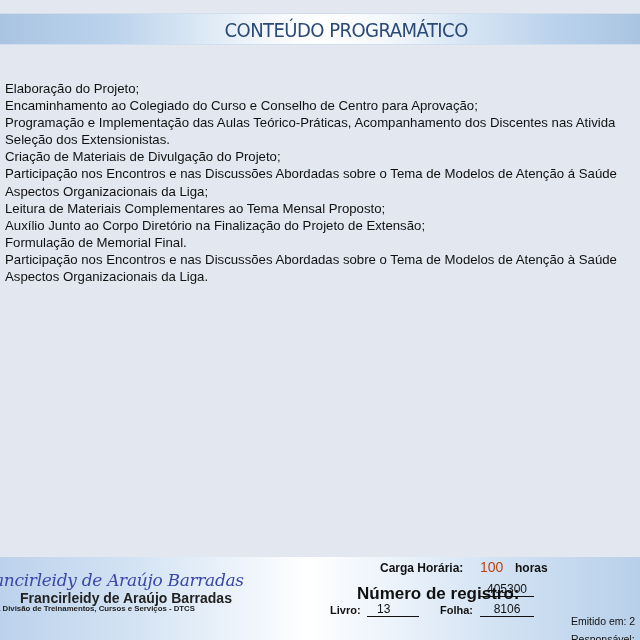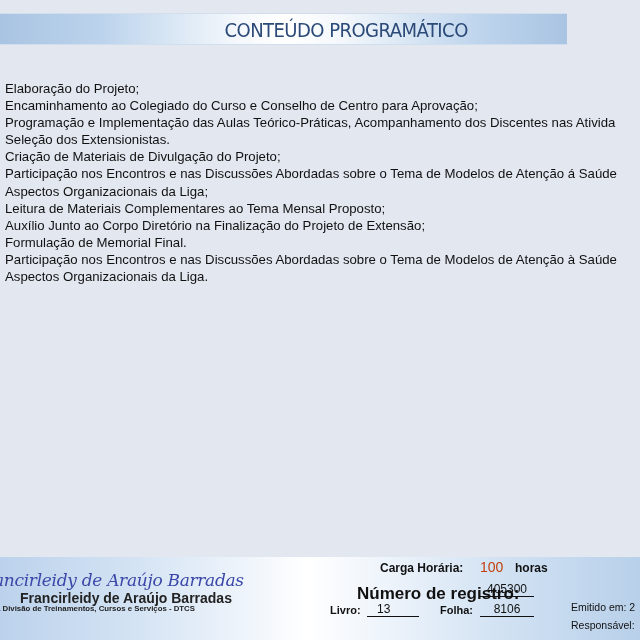--- a/index.html
+++ b/index.html
@@ -14,21 +14,21 @@
     .page {
       position: relative;
       width: 640px;
       height: 640px;
       background: #e2e7f0;
     }
     .title-band {
       position: absolute;
       left: 0;
       top: 13px;
-      width: 567px;
+      width: 640px;
       height: 30px;
       background: linear-gradient(to right,
         #a9c4e2 0%, #bcd3ec 18%, #d8e6f4 30%, #f4f8fc 42%,
         #ffffff 50%, #f4f8fc 60%, #d8e6f4 72%, #bcd3ec 86%, #a9c4e2 100%);
       border-top: 1px solid #d3deec;
       border-bottom: 1px solid #d3deec;
     }
     .title-text {
       position: absolute;
       left: 0;
@@ -130,20 +130,21 @@
     .hours-value {
       position: absolute;
       font-size: 14px;
       color: #c2410c;
     }
     .side-text {
       position: absolute;
       font-size: 10.5px;
       color: #111;
       white-space: nowrap;
+      margin-top: 14px;
     }
   </style>
 </head>
 <body>
 
 <div class="page">
 
   <div class="title-band">
     <div class="title-text">CONTEÚDO PROGRAMÁTICO</div>
   </div>

